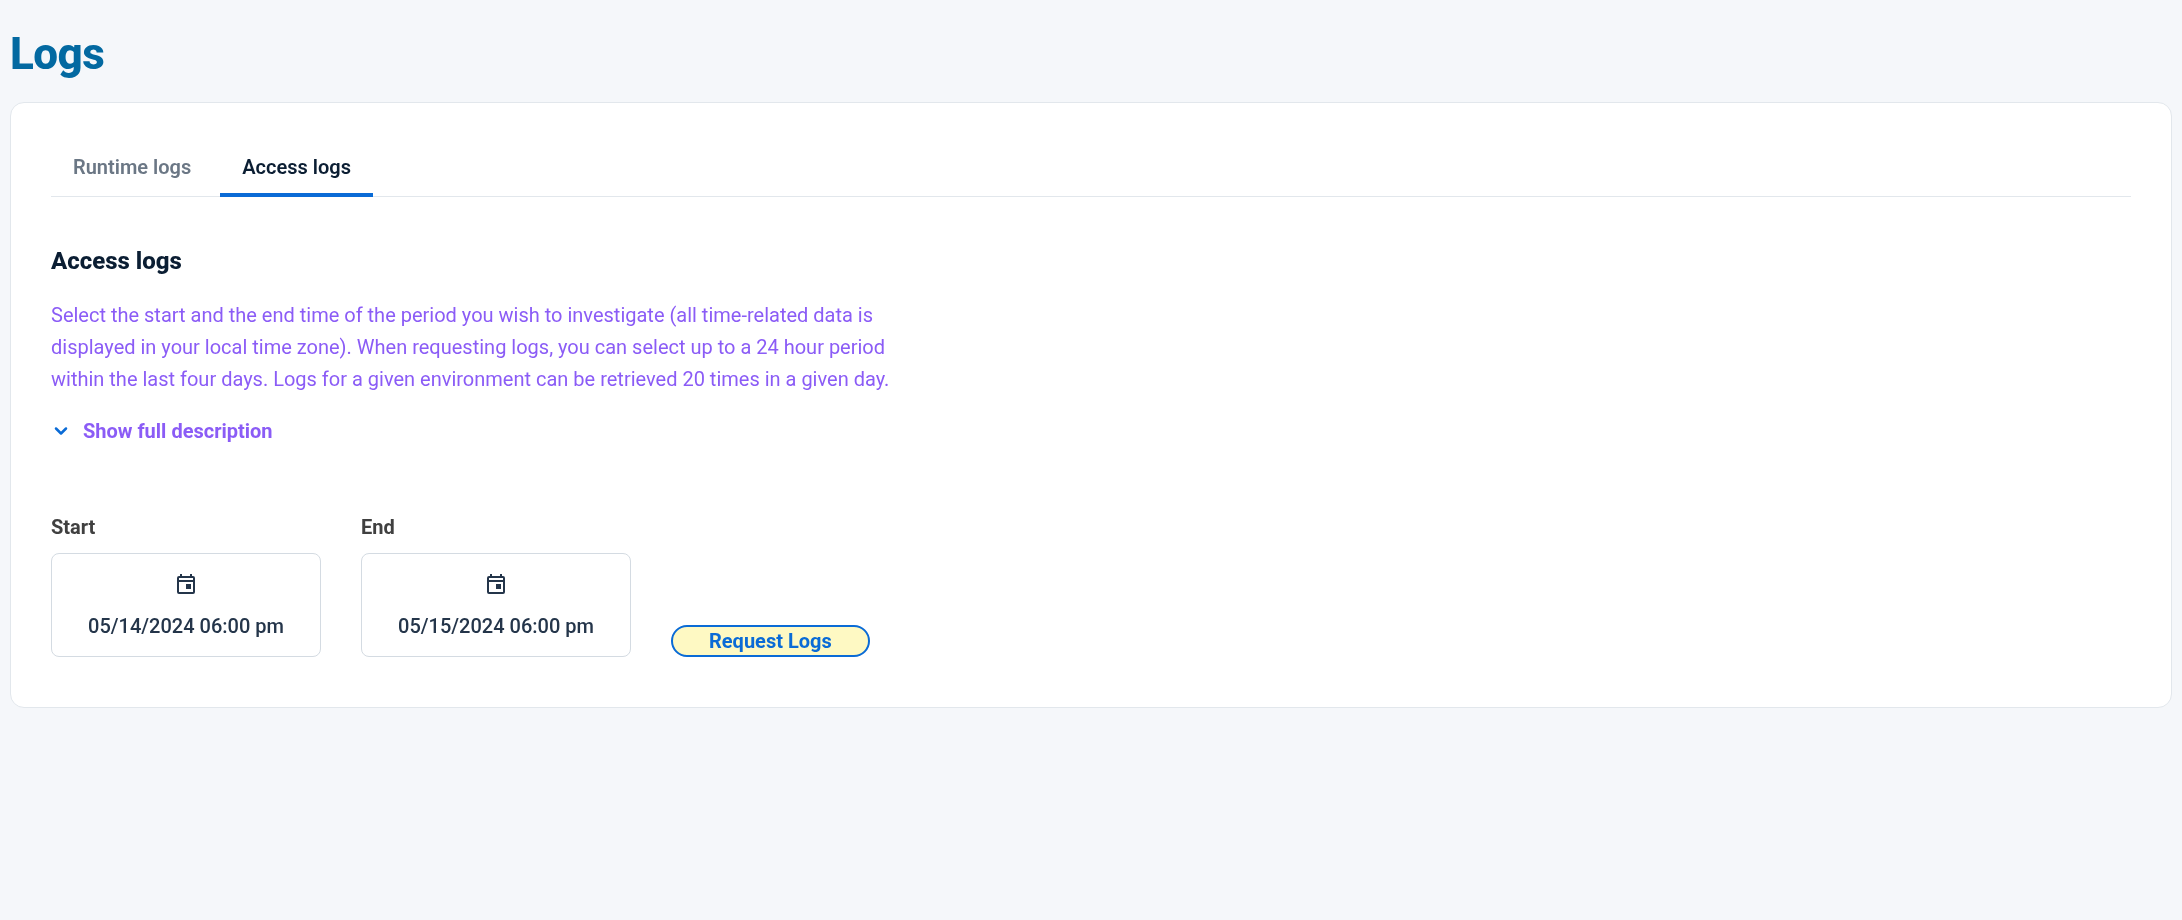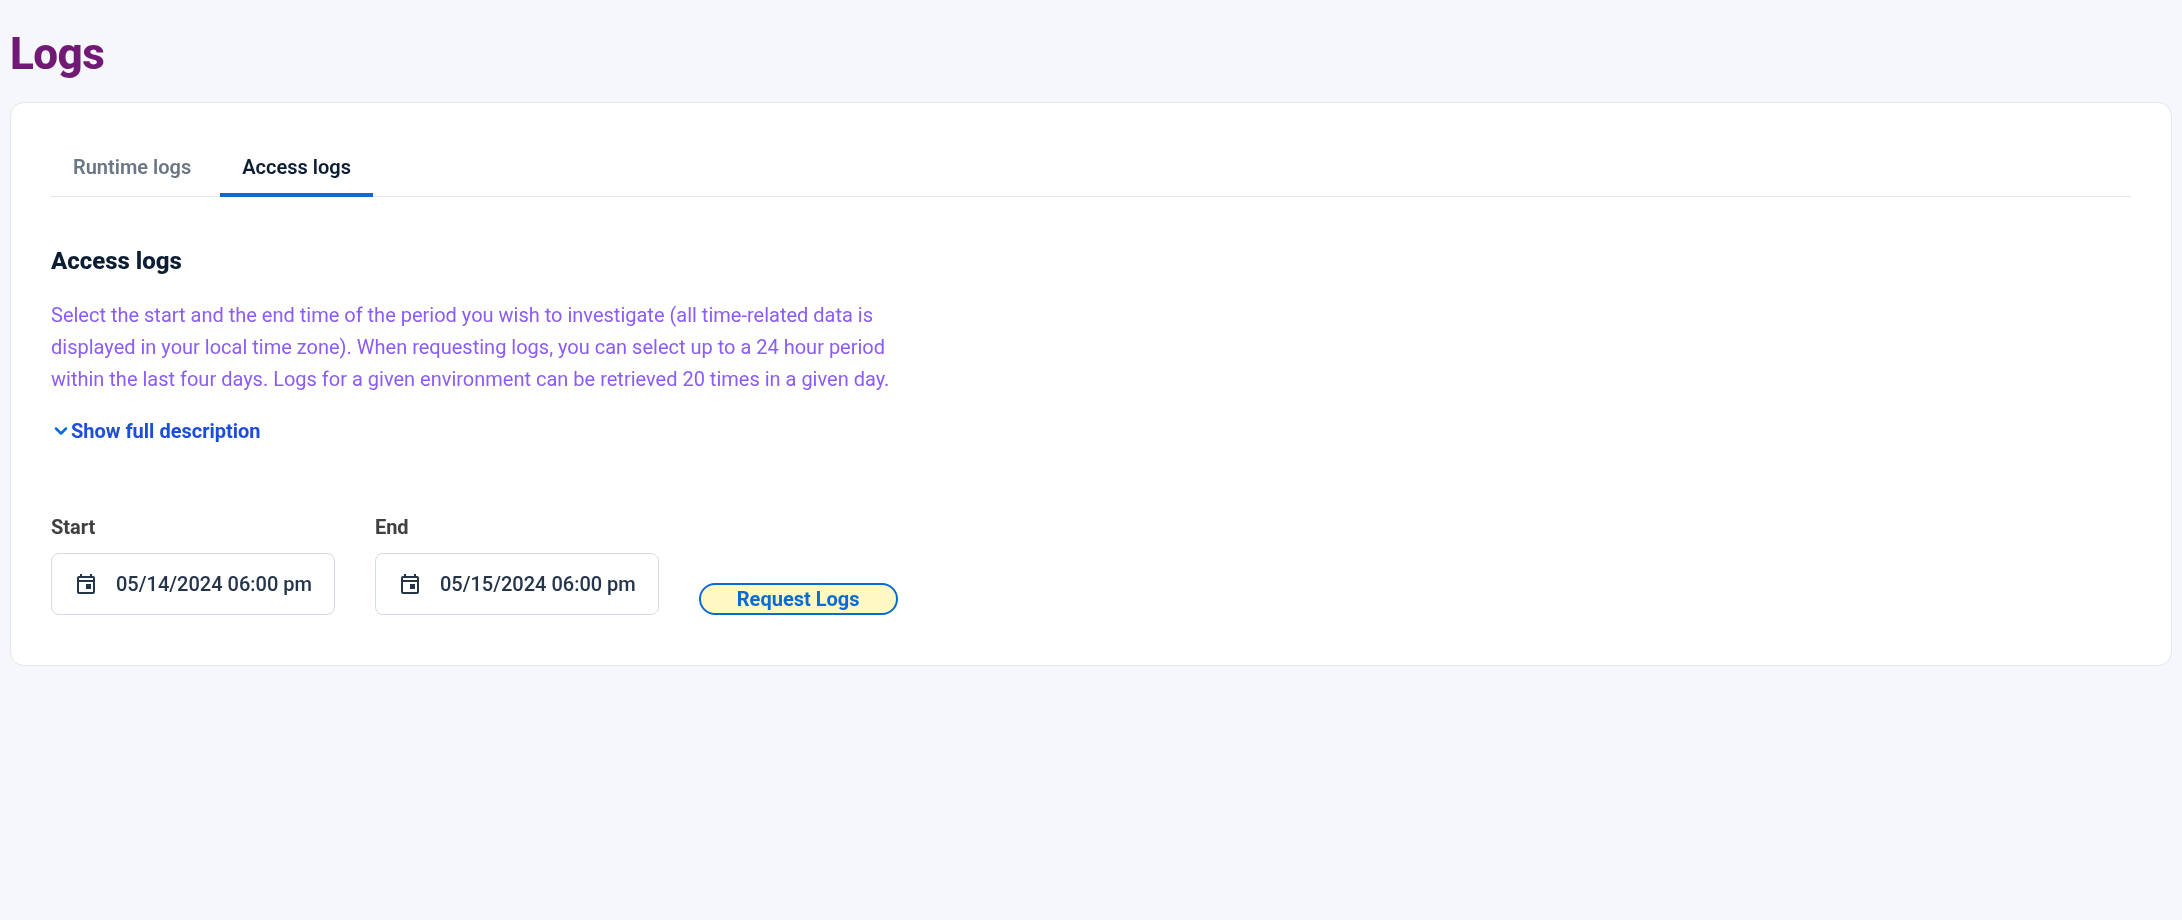--- a/index.html
+++ b/index.html
@@ -9,21 +9,21 @@
     }
     body {
       font-family: -apple-system, BlinkMacSystemFont, "Segoe UI", Roboto, "Helvetica Neue", Arial, sans-serif;
       background: #f5f7fa;
       padding: 10px;
       color: #0b1e33;
     }
     .page-title {
       font-size: 44px;
       font-weight: 800;
-      color: #701a75;
+      color: #0369a1;
       margin: 18px 0 22px 0;
       letter-spacing: -0.5px;
     }
     .card {
       background: #ffffff;
       border: 1px solid #e2e7ec;
       border-radius: 14px;
       padding: 40px 40px 50px 40px;
     }
     .tabs {
@@ -54,21 +54,22 @@
     .description {
       font-size: 20px;
       line-height: 1.6;
       color: #8b5cf6;
       max-width: 880px;
       margin-bottom: 24px;
     }
     .expand-toggle {
       display: inline-flex;
       align-items: center;
-      color: #1d4ed8;
+      gap: 12px;
+      color: #8b5cf6;
       font-size: 20px;
       font-weight: 700;
       cursor: pointer;
       user-select: none;
       background: none;
       border: none;
       padding: 0;
       font-family: inherit;
     }
     .chevron-down {
@@ -98,20 +99,21 @@
     .datetime-box {
       display: flex;
       align-items: center;
       gap: 18px;
       border: 1px solid #d4dbe2;
       border-radius: 8px;
       padding: 18px 22px;
       min-width: 270px;
       background: #ffffff;
       cursor: pointer;
+      flex-direction: column;
     }
     .calendar-icon {
       width: 24px;
       height: 24px;
       color: #24354a;
       flex-shrink: 0;
     }
     .calendar-icon svg {
       display: block;
     }

